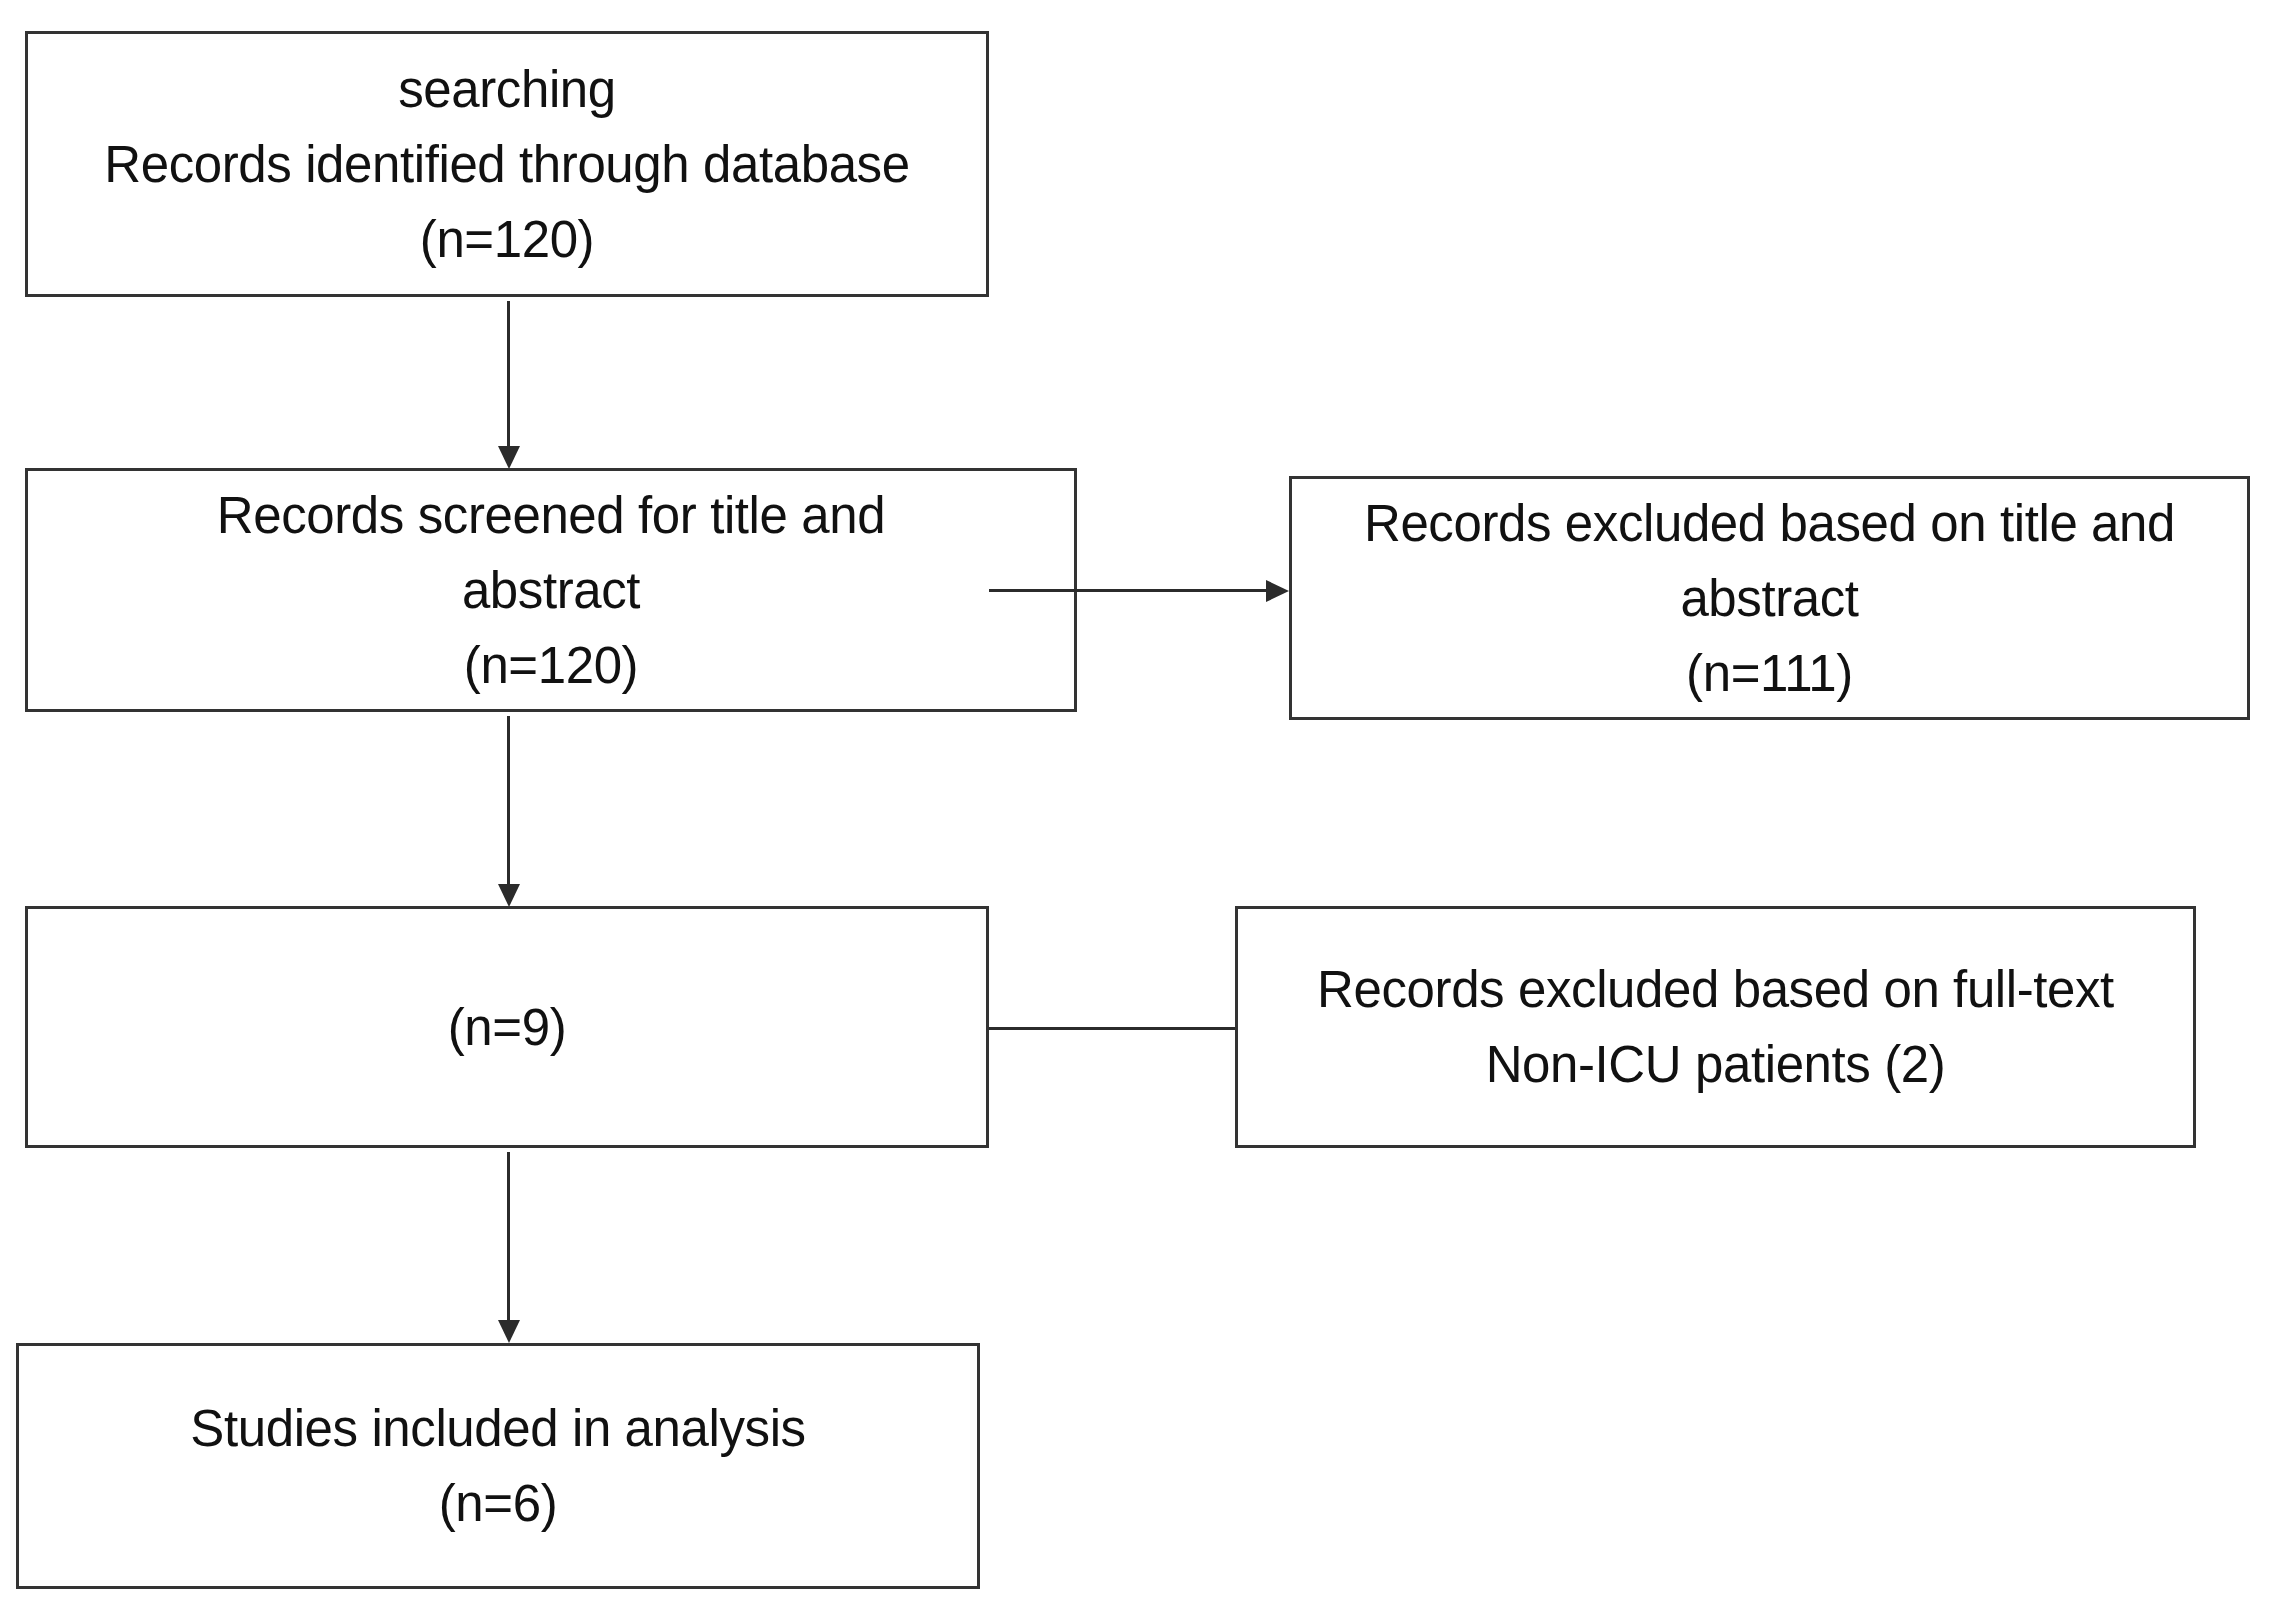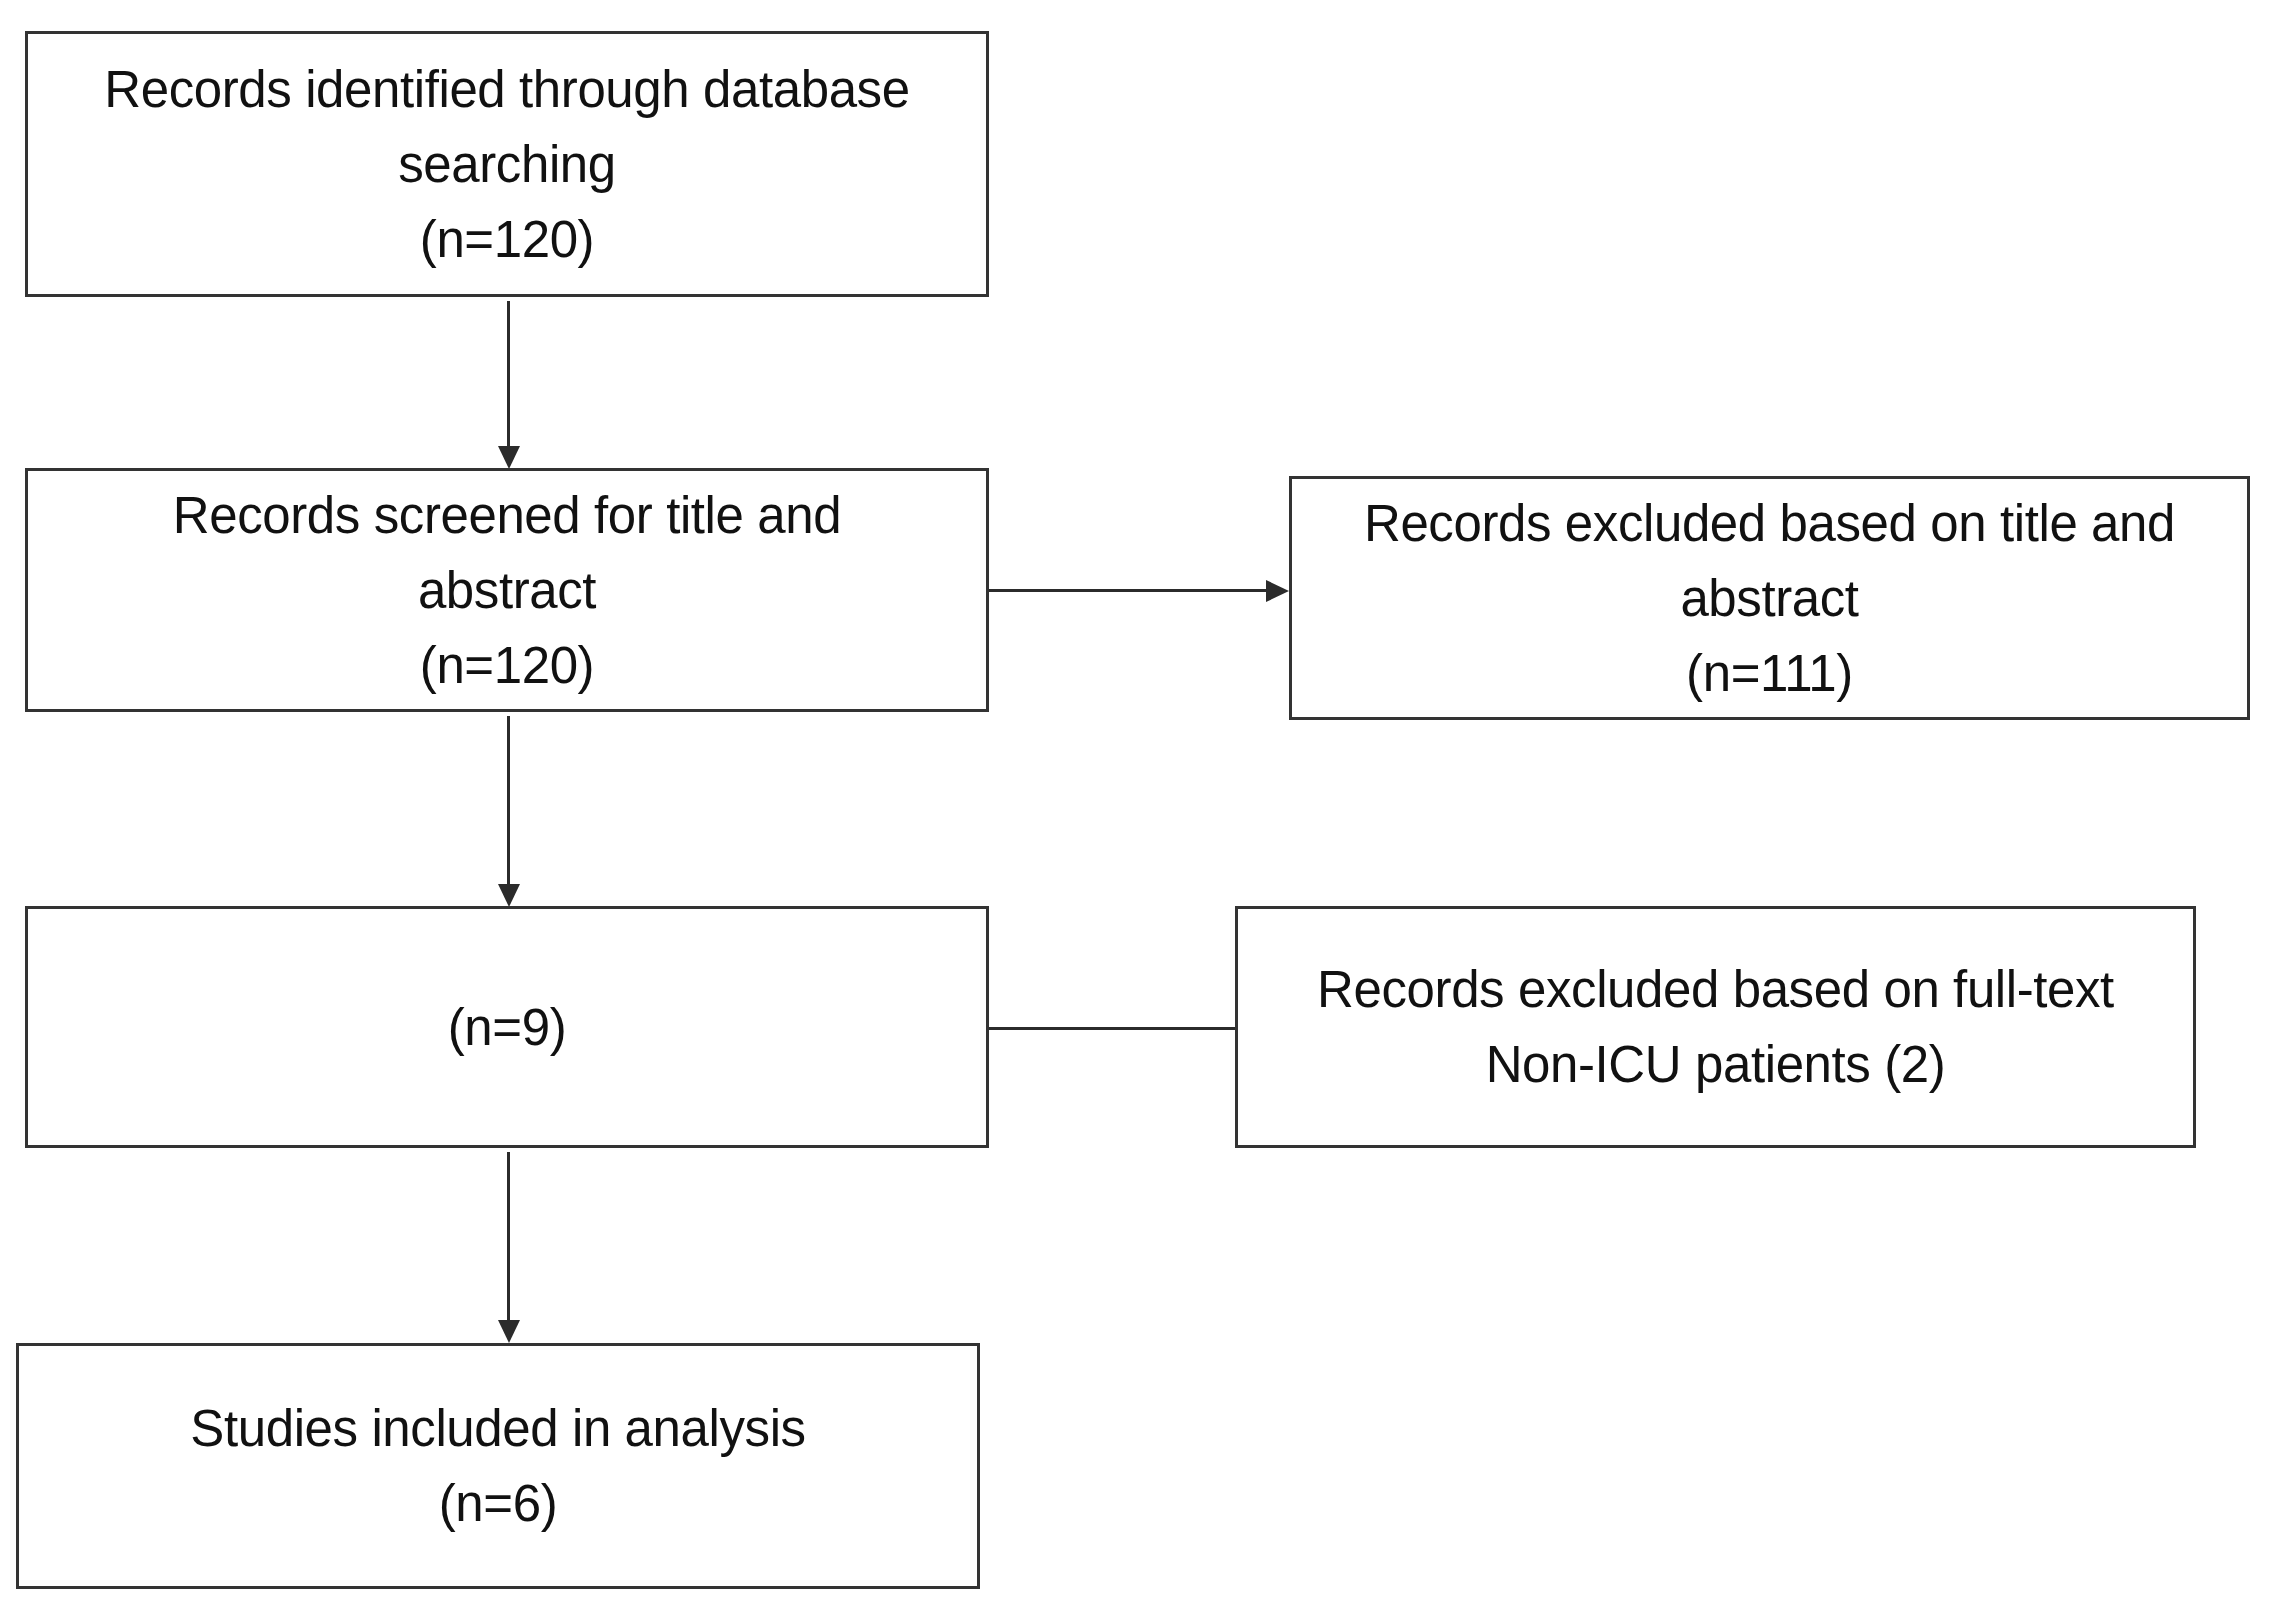--- a/index.html
+++ b/index.html
@@ -27,21 +27,21 @@
     text-align: center;
   }
   .flowbox .line {
     font-size: 51px;
     line-height: 75px;
     letter-spacing: -0.4px;
     white-space: nowrap;
   }
   
   #box-identified        { left: 25px;   top: 31px;   width: 964px; height: 266px; }
-  #box-screened          { left: 25px;   top: 468px;  width: 964px; height: 244px; }
+  #box-screened          { left: 25px;   top: 468px;  width: 1052px; height: 244px; }
   #box-fulltext          { left: 25px;   top: 906px; width: 964px; height: 242px; }
   #box-included          { left: 16px;   top: 1343px; width: 964px; height: 246px; }
   
   #box-excluded-title    { left: 1289px; top: 468px;  width: 961px; height: 244px; margin-top: 8px; }
   #box-excluded-fulltext { left: 1235px; top: 906px; width: 961px; height: 242px; }
 
   
   .varrow {
     position: absolute;
     width: 25px;
@@ -87,22 +87,22 @@
   }
   #arrow-right-1 { left: 989px; top: 578px;  width: 300px; }
   #arrow-right-2 { left: 989px; top: 1016px; width: 300px; }
 </style>
 </head>
 <body>
 
 <div id="canvas">
 
   <div class="flowbox" id="box-identified">
+    <div class="line">searching</div>
     <div class="line">Records identified through database</div>
-    <div class="line">searching</div>
     <div class="line">(n=120)</div>
   </div>
 
   <div class="varrow" id="arrow-1">
     <div class="stem"></div>
     <div class="head"></div>
   </div>
 
   <div class="flowbox" id="box-screened">
     <div class="line">Records screened for title and</div>

